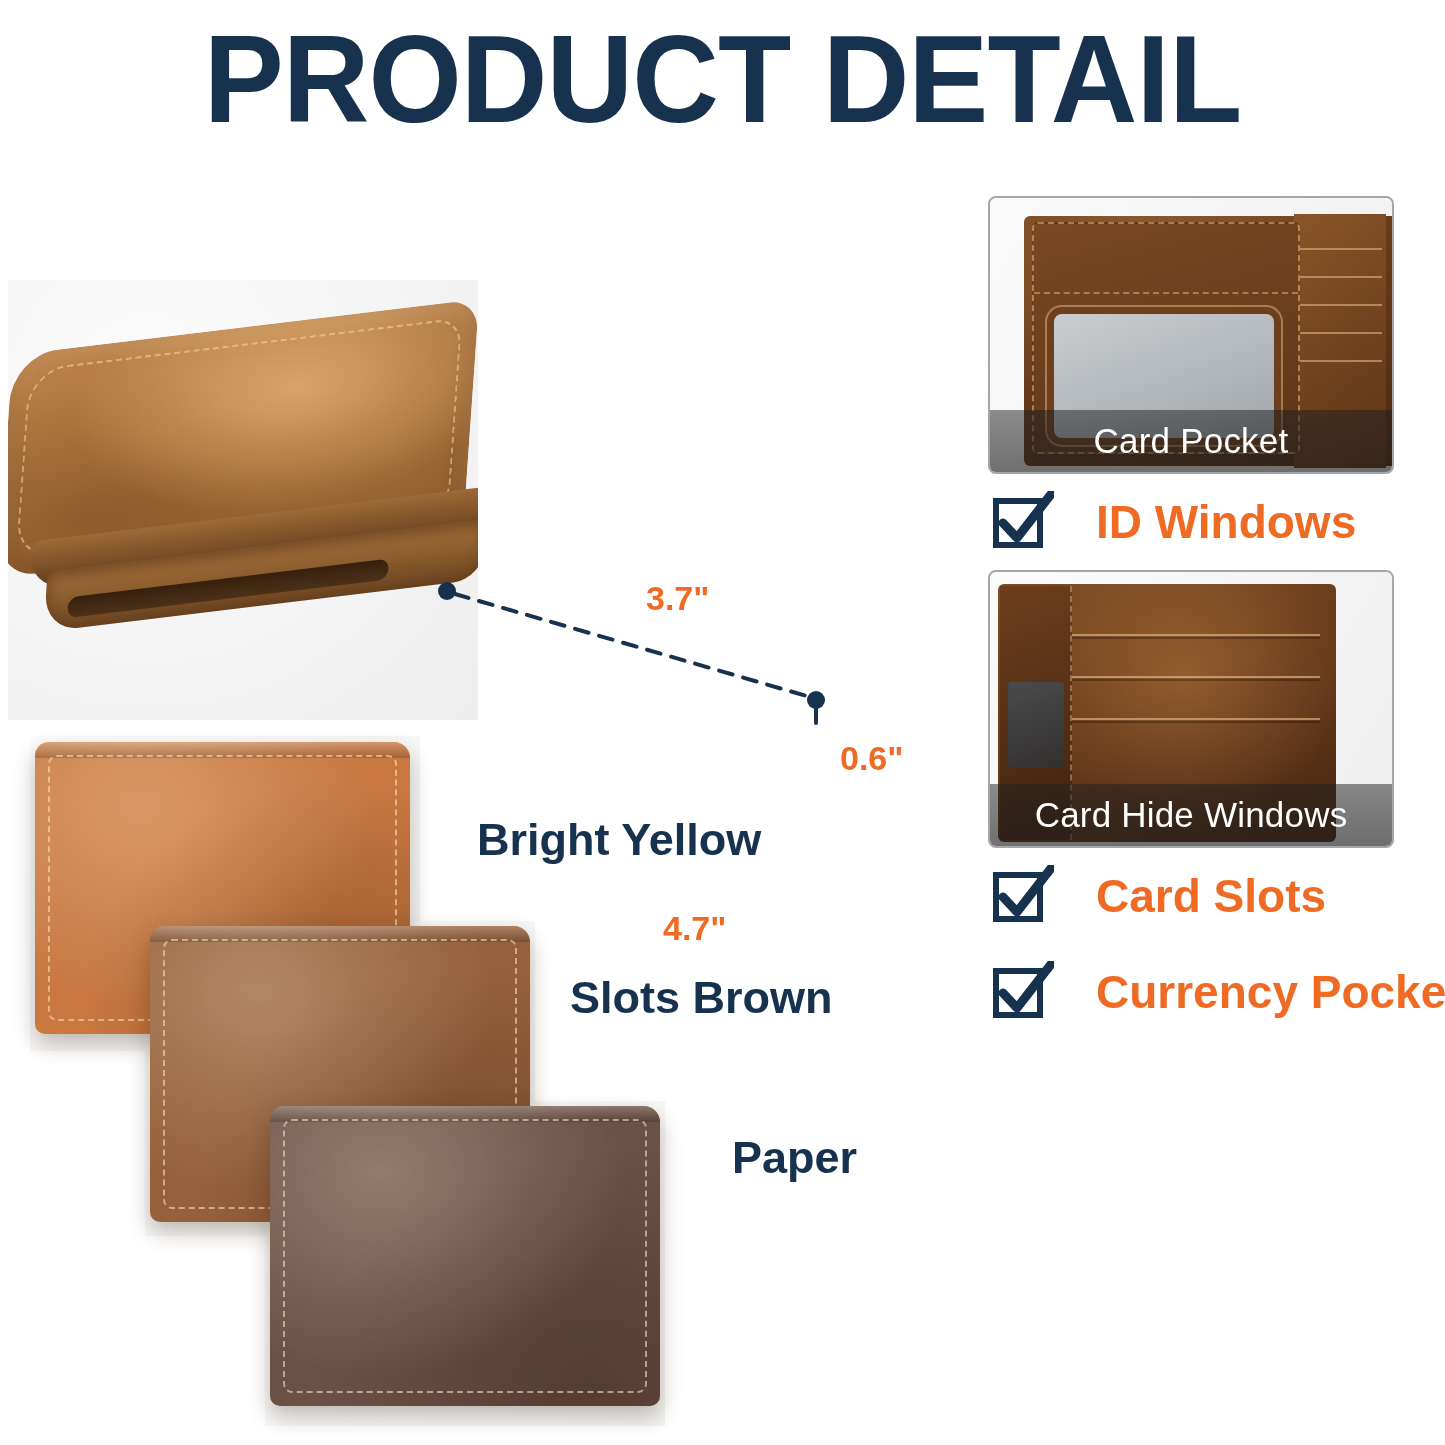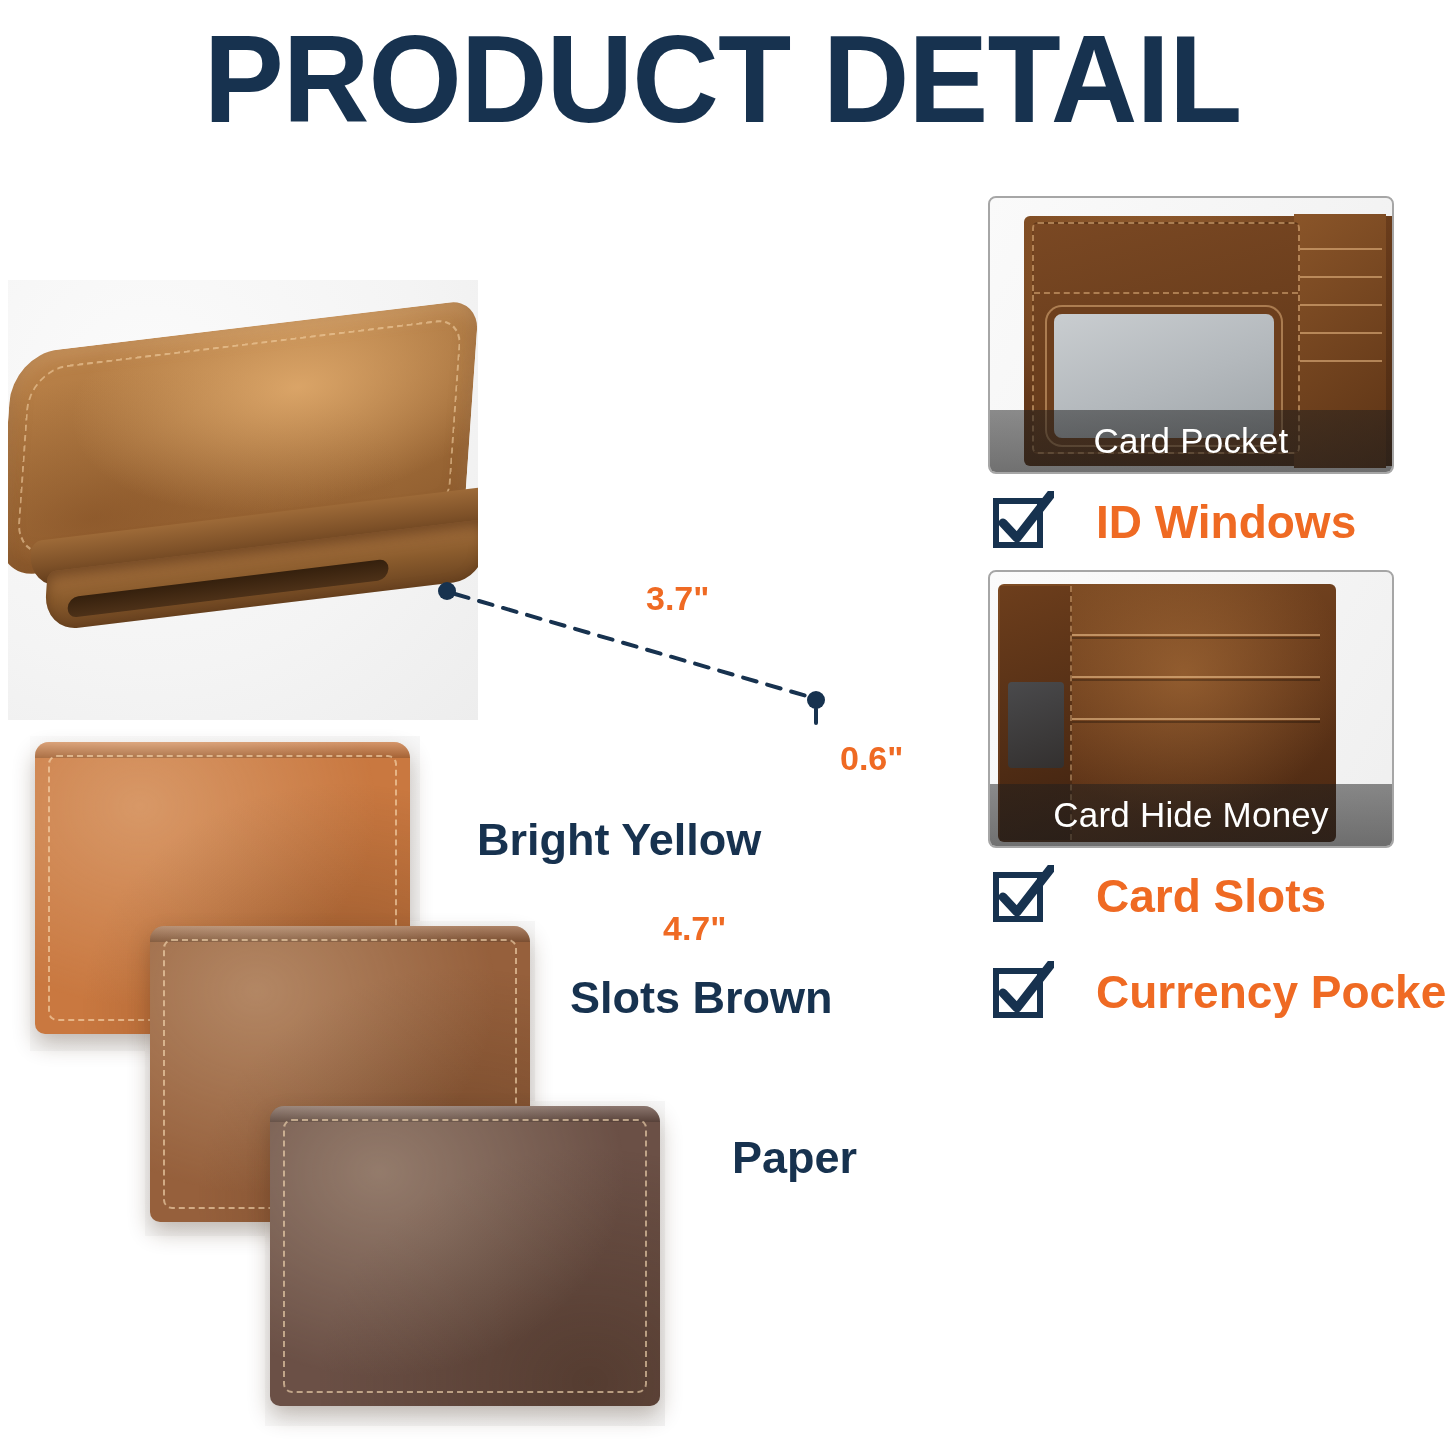--- a/index.html
+++ b/index.html
@@ -356,21 +356,21 @@
     <div class="panel-photo">
       <div class="p2-bg"></div>
       <div class="p2-leather"></div>
       <div class="p2-slot" style="top:62px"></div>
       <div class="p2-slot" style="top:104px"></div>
       <div class="p2-slot" style="top:146px"></div>
       <div class="p2-left"></div>
       <div class="p2-win"></div>
     </div>
     <div class="panel-caption-band">
-      <span class="panel-caption">Card Hide Money</span>
+      <span class="panel-caption">Card Hide Windows</span>
     </div>
   </div>
 
   <div class="feature-row">
     <span class="checkbox-icon">
       <svg viewBox="0 0 62 62" width="62" height="62">
         <rect x="4" y="10" width="44" height="44" fill="#ffffff" stroke="#17324f" stroke-width="6"></rect>
         <path d="M11 32 L25 47 L60 2" fill="none" stroke="#17324f" stroke-width="9" stroke-linecap="round" stroke-linejoin="round"></path>
       </svg>
     </span>

